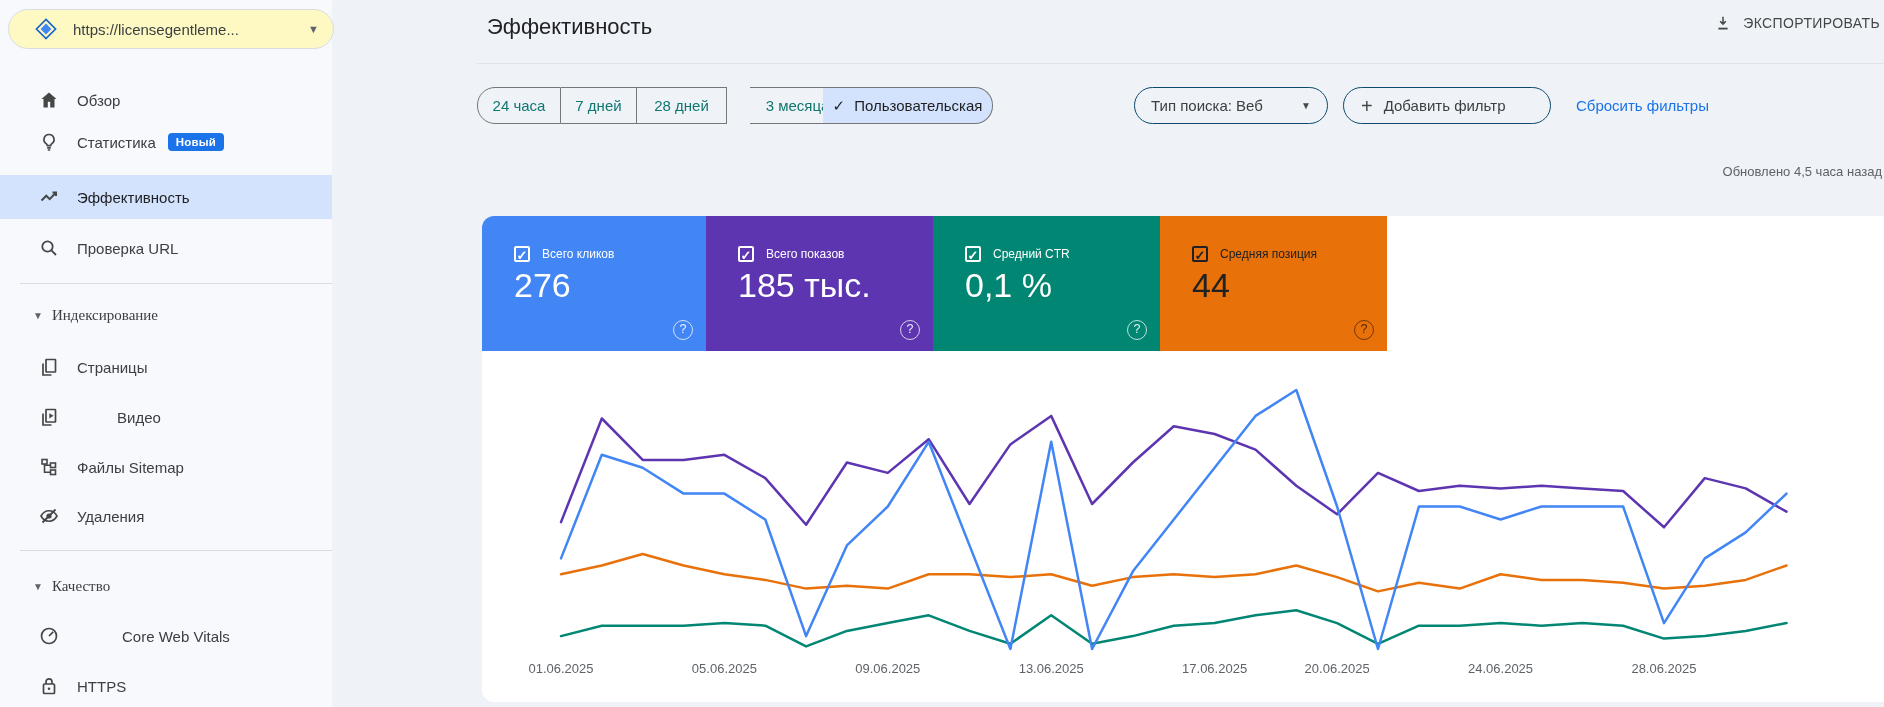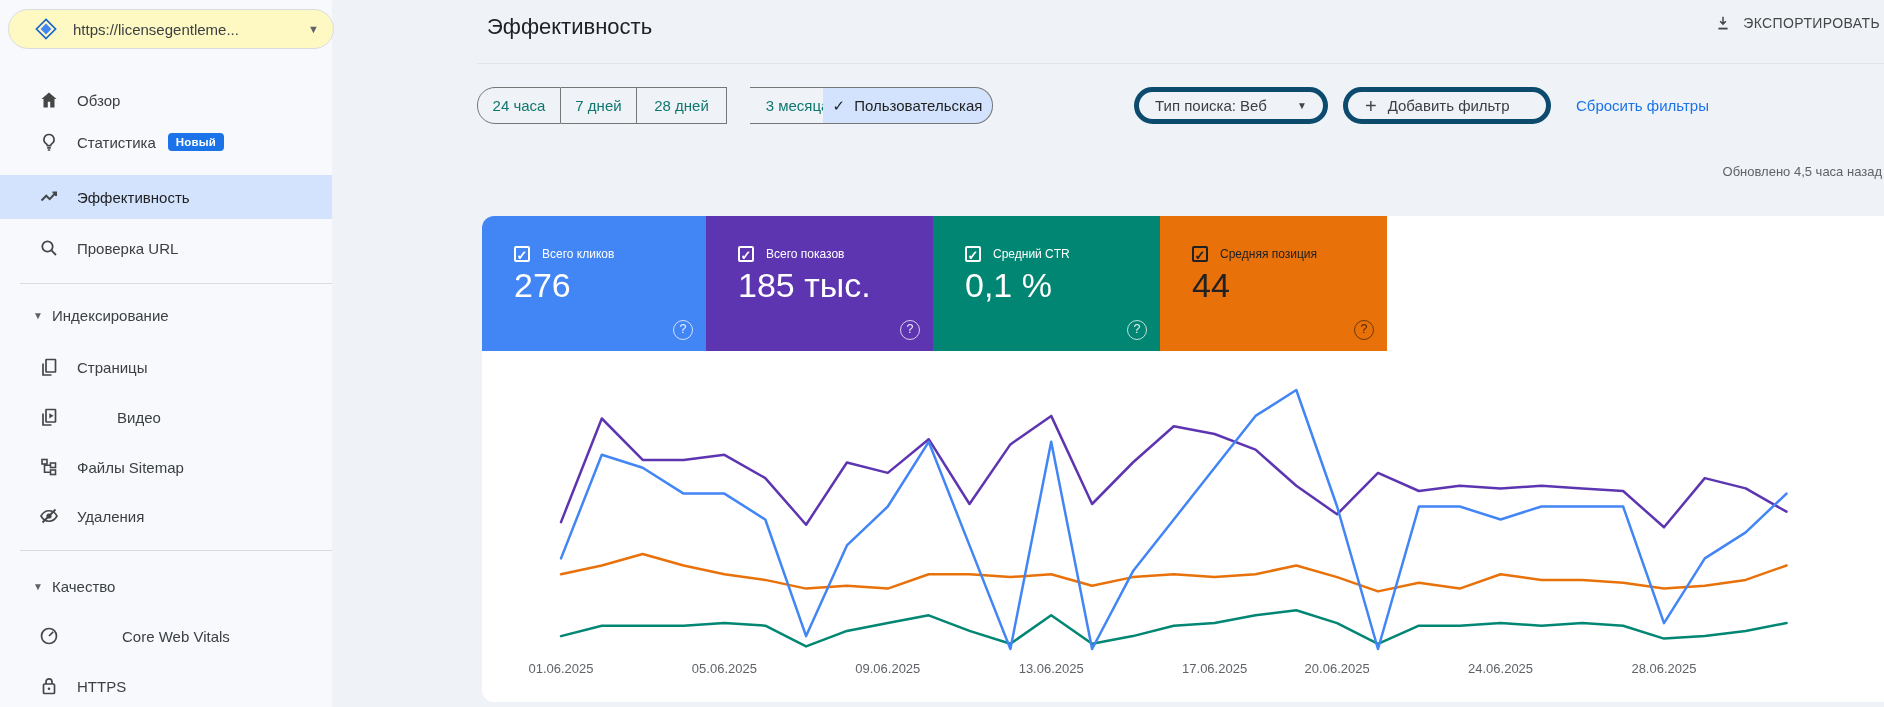--- a/index.html
+++ b/index.html
@@ -21,41 +21,41 @@
   .nav-item.selected { background:#d3e3fd; color:#202124; }
   .nicon { position:absolute; left:37px; width:24px; height:24px; color:#444746; }
   .nicon svg { width:24px; height:24px; display:block; }
   .nlabel { margin-left:77px; white-space:nowrap; }
   .badge { margin-left:12px; background:#1a73e8; color:#fff; font-size:11.5px; font-weight:700;
     padding:3px 8px; border-radius:4px; letter-spacing:.2px; }
   .nav-divider { position:absolute; left:20px; width:312px; height:1px; background:#dadce0; }
   .section-head { position:absolute; left:0; width:332px; height:36px; display:flex; align-items:center;
     cursor:pointer; color:#3c4043; font-size:15px; }
   .tri { position:absolute; left:33px; font-size:10px; color:#5f6368; }
-  .slabel { margin-left:52px; }
+  .slabel { margin-left:52px;font-family:Liberation Serif, serif; }
 
   
   .page-title { position:absolute; left:487px; top:14px; font-size:22px; font-weight:400; color:#202124; }
   .export-btn { position:absolute; right:4px; top:13px; display:flex; align-items:center; gap:10px;
     background:none; border:none; color:#444746; font-size:14px; font-weight:500; letter-spacing:.4px;
     cursor:pointer; font-family:inherit; }
   .export-btn .eicon { width:20px; height:20px; color:#444746; }
   .export-btn svg { width:20px; height:20px; display:block; }
   .header-line { position:absolute; left:477px; right:0; top:63px; height:1px; background:#e0e4ea; }
 
   
   .chip-seg { position:absolute; top:87px; height:37px; border:1px solid #747775; background:transparent;
     font-size:15px; color:#0f766e; display:flex; align-items:center; justify-content:center;
     cursor:pointer; font-family:inherit; }
   .chip-seg.first { border-radius:18px 0 0 18px; }
   .chip-seg.last  { border-radius:0 18px 18px 0; }
   .chip-seg.noleft { border-left:none; }
   .chip-seg.sel { background:#d3e3fd; color:#1f1f1f; font-weight:500; }
   .chip-seg .check { margin-right:9px; font-size:15px; }
-  .chip { position:absolute; top:87px; height:37px; border:5px solid #0c4a6e; border-radius:19px;
+  .chip { position:absolute; top:87px; height:37px; border:1px solid #0c4a6e; border-radius:19px;
     background:transparent; font-size:15px; color:#3c4043; display:flex; align-items:center;
     cursor:pointer; font-family:inherit; }
   #search-type-chip { left:1134px; width:194px; padding:0 16px; justify-content:space-between; }
   #search-type-chip .caret { font-size:10px; color:#444746; }
   #add-filter-chip { left:1343px; width:208px; padding:0 17px; gap:11px; }
   #add-filter-chip .plus { font-size:20px; font-weight:400; color:#444746; line-height:1; }
   .reset-link { position:absolute; left:1576px; top:87px; height:37px; line-height:37px;
     color:#1a73e8; font-size:15px; cursor:pointer; text-decoration:none; white-space:nowrap; }
   .updated { position:absolute; right:2px; top:164px; font-size:13px; color:#5f6368; white-space:nowrap; }
 

